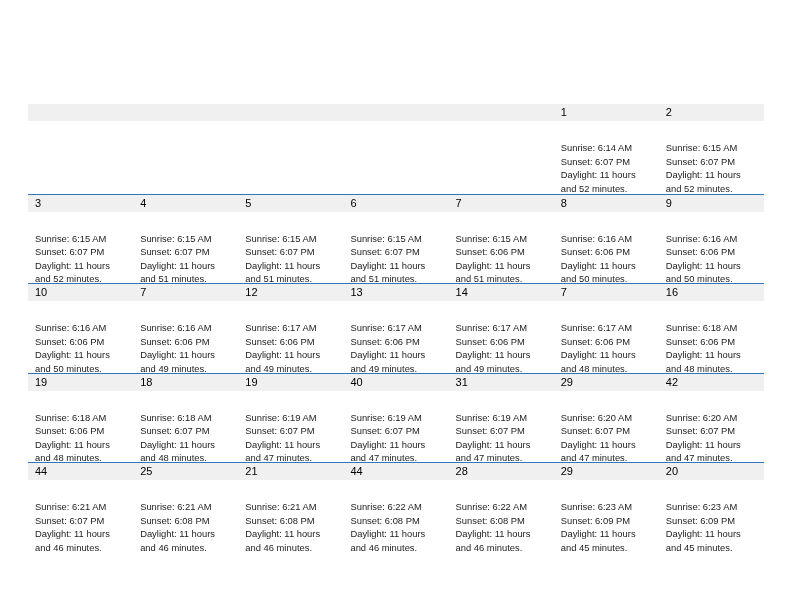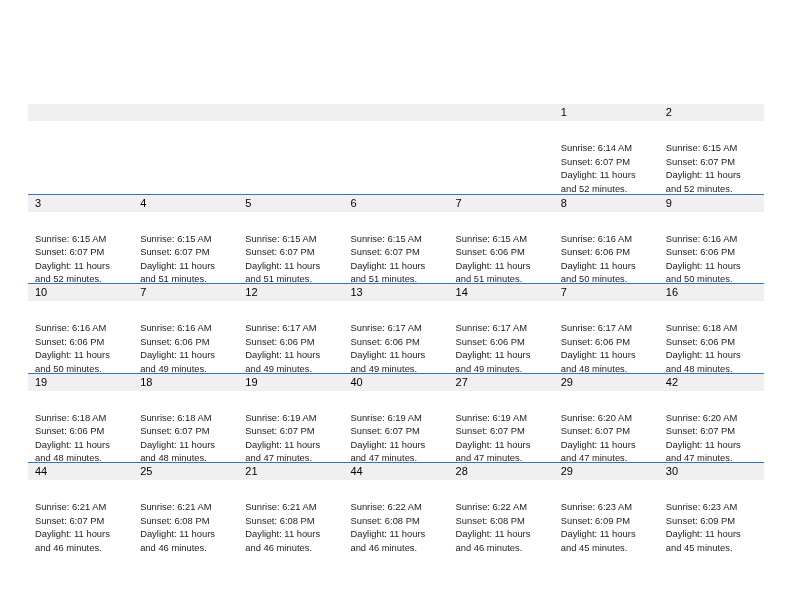--- a/index.html
+++ b/index.html
@@ -363,21 +363,21 @@
           <div class="daycell">
             <div class="datenum">40</div>
             <div class="info">
               <div class="info-line">Sunrise: 6:19 AM</div>
               <div class="info-line">Sunset: 6:07 PM</div>
               <div class="info-line">Daylight: 11 hours</div>
               <div class="info-line">and 47 minutes.</div>
             </div>
           </div>
           <div class="daycell">
-            <div class="datenum">27</div>
+            <div class="datenum">31</div>
             <div class="info">
               <div class="info-line">Sunrise: 6:19 AM</div>
               <div class="info-line">Sunset: 6:07 PM</div>
               <div class="info-line">Daylight: 11 hours</div>
               <div class="info-line">and 47 minutes.</div>
             </div>
           </div>
           <div class="daycell">
             <div class="datenum">29</div>
             <div class="info">
@@ -446,21 +446,21 @@
           <div class="daycell">
             <div class="datenum">29</div>
             <div class="info">
               <div class="info-line">Sunrise: 6:23 AM</div>
               <div class="info-line">Sunset: 6:09 PM</div>
               <div class="info-line">Daylight: 11 hours</div>
               <div class="info-line">and 45 minutes.</div>
             </div>
           </div>
           <div class="daycell">
-            <div class="datenum">30</div>
+            <div class="datenum">20</div>
             <div class="info">
               <div class="info-line">Sunrise: 6:23 AM</div>
               <div class="info-line">Sunset: 6:09 PM</div>
               <div class="info-line">Daylight: 11 hours</div>
               <div class="info-line">and 45 minutes.</div>
             </div>
           </div>
         </div>
       </div>
   </div>

